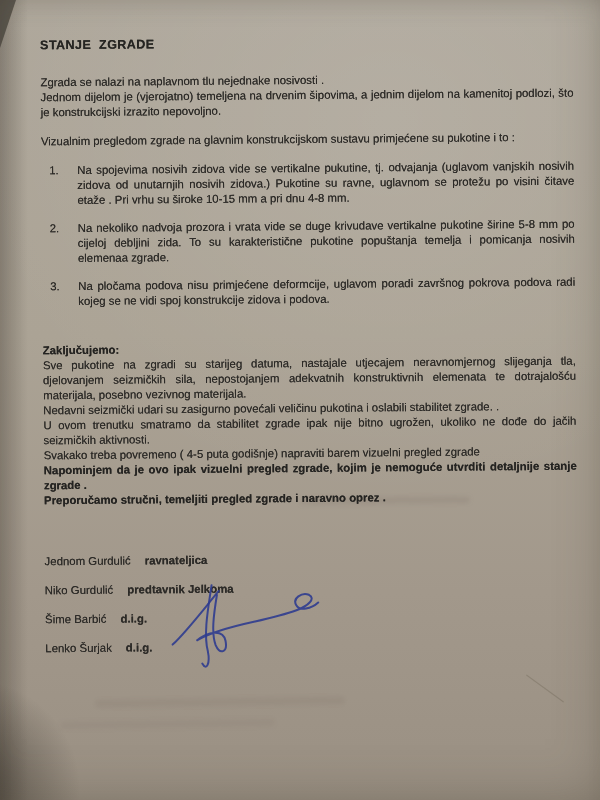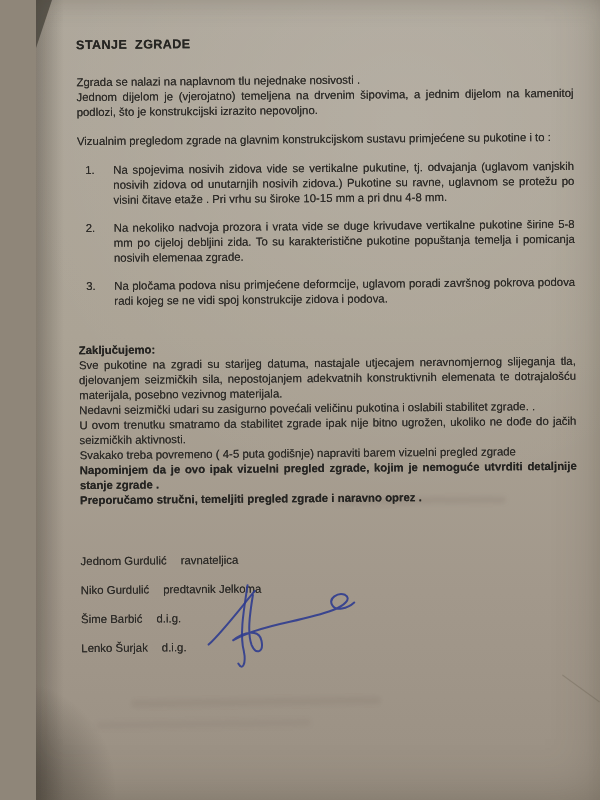--- a/index.html
+++ b/index.html
@@ -8,21 +8,20 @@
     background:#8f8679;
     font-family:"Liberation Sans",sans-serif;
   }
   .paper{
     position:absolute;inset:0;
     background:
       radial-gradient(150px 150px at -28px 788px, rgba(48,43,36,.62), rgba(48,43,36,0) 72%),
       linear-gradient(to right, rgba(56,50,42,.30), rgba(56,50,42,0) 28px),
       radial-gradient(120% 80% at 65% 15%, rgba(255,255,255,.09), rgba(255,255,255,0) 60%),
       linear-gradient(to bottom, #aea79b 0%, #aba395 42%, #a2988b 74%, #9a9083 100%);
-    margin-left: 36px;
   }
   .paper::after{
     content:"";position:absolute;inset:0;pointer-events:none;
     box-shadow:
       inset -14px -20px 55px -26px rgba(72,64,52,.45),
       inset 0 16px 30px -22px rgba(70,63,52,.35);
   }
   .corner-notch{
     position:absolute;top:0;left:0;width:16px;height:48px;
     background:#46423a;opacity:.75;
@@ -52,21 +51,21 @@
   ol.findings{list-style:none;margin:14px 0 0 0;padding:0 0 0 8px;}
   ol.findings li{
     display:grid;grid-template-columns:20px 1fr;column-gap:8px;
     margin-bottom:13px;
   }
   ol.findings li .li-text{text-align:justify;}
   .concl-head{font-weight:bold;margin-top:34px;color:#242321;text-align:left;}
   .bold-line{font-weight:bold;color:#242321;}
   .signatories{margin-top:46px;}
   .sig-row{margin-bottom:14px;line-height:15px;text-align:left;}
-  .sig-row .role{margin-left:14px;}
+  .sig-row .role{margin-left:14px;font-weight:bold;}
   .signature-wrap{
     position:absolute;left:166px;top:580px;width:160px;height:92px;
     transform:rotate(-2deg);pointer-events:none;
   }
   .signature-wrap svg{width:100%;height:100%;}
   .signature-wrap path{fill:none;stroke:#2f3c8f;stroke-width:2;stroke-linecap:round;opacity:.9;}
 </style>
 </head>
 <body>
 

